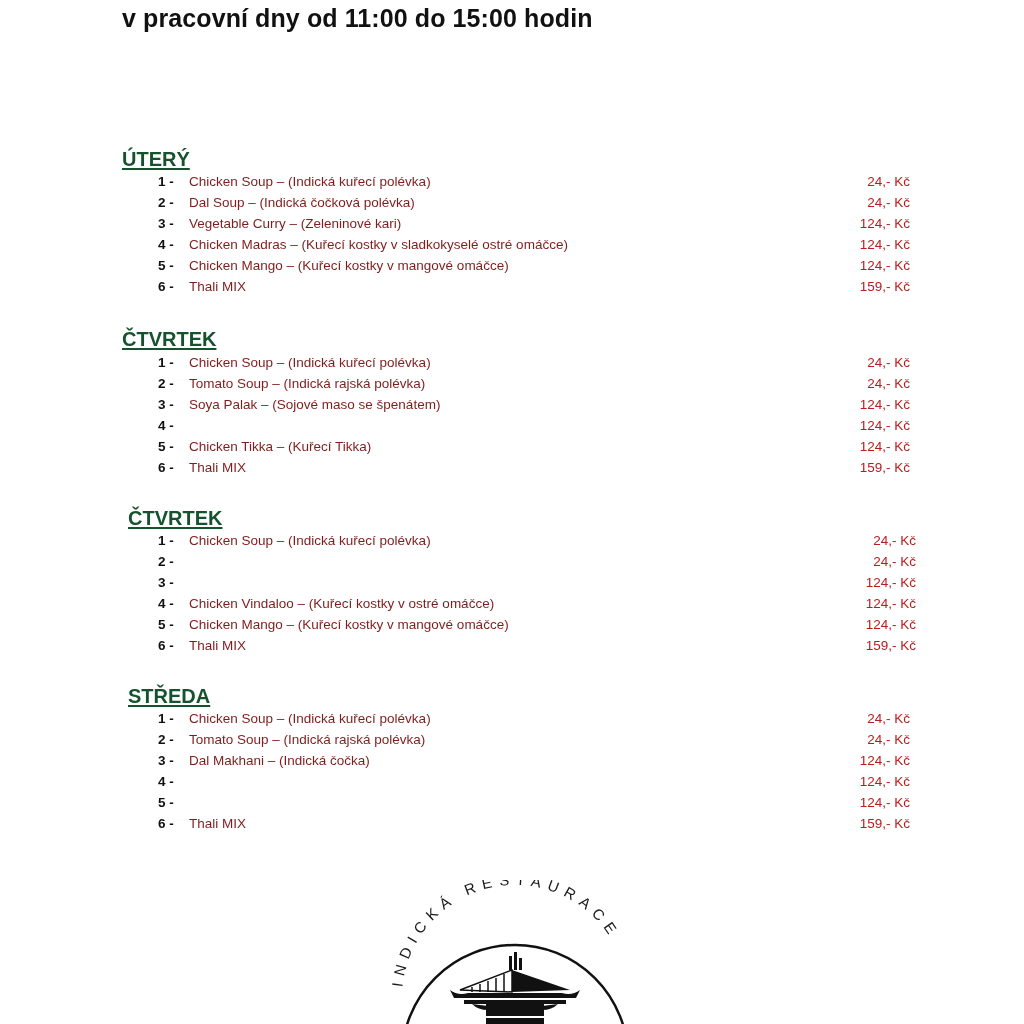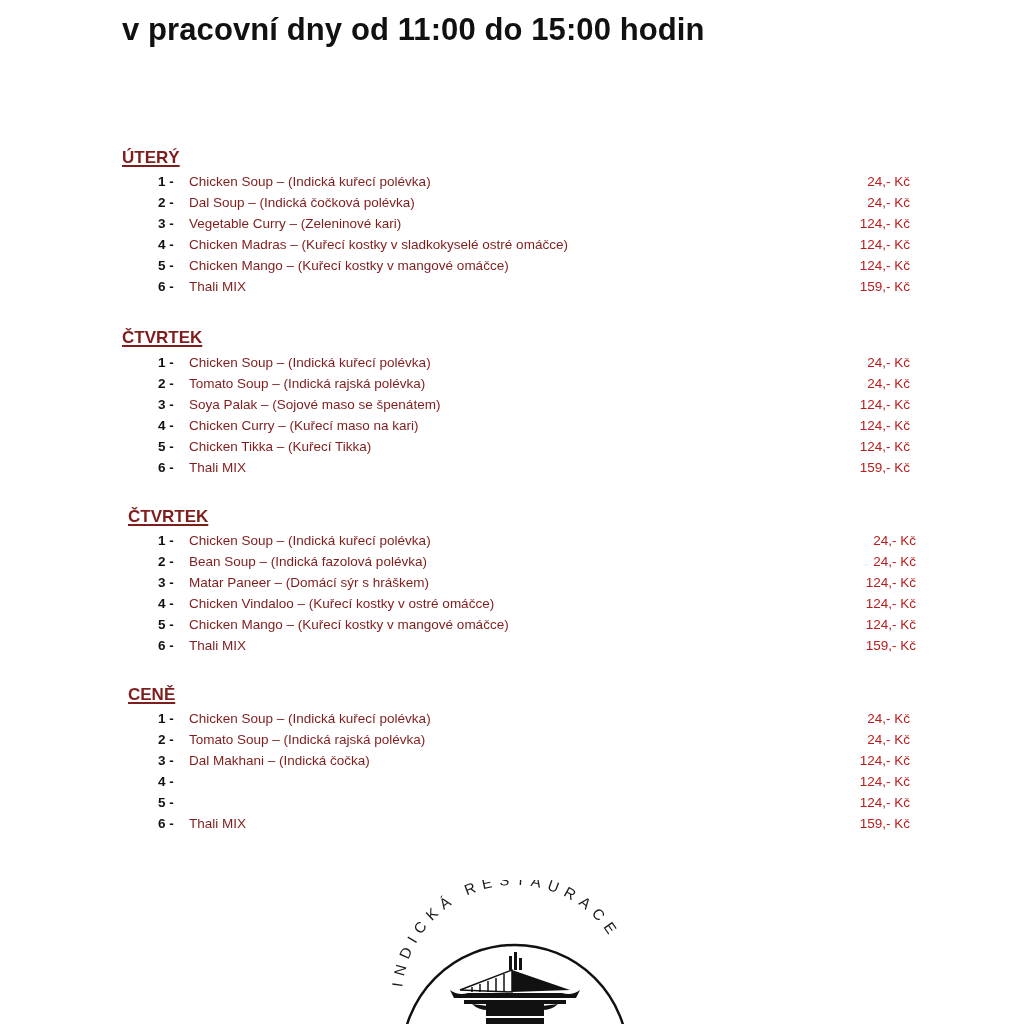--- a/index.html
+++ b/index.html
@@ -16,22 +16,22 @@
       color: #1a1a1a;
     }
     .page {
       position: absolute;
       left: 0; top: 0;
       width: 1024px; height: 1024px;
     }
     .hours {
       position: absolute;
       left: 122px;
-      top: 12px;
-      font-size: 31px;
+      top: 4px;
+      font-size: 25px;
       font-weight: bold;
       color: #111;
       letter-spacing: 0.1px;
       white-space: nowrap;
     }
     .note {
       position: absolute;
       left: 168px;
       top: 76px;
       font-size: 13px;
@@ -44,26 +44,26 @@
       font-size: 11px;
       vertical-align: 2px;
     }
     .day {
       position: absolute;
       left: 0;
       width: 1024px;
     }
     .day-title {
       position: absolute;
-      font-size: 17px;
+      font-size: 20px;
       font-weight: bold;
       text-decoration: underline;
       text-decoration-thickness: 2px;
       text-underline-offset: 2px;
-      color: #7f1d1d;
+      color: #14532d;
       white-space: nowrap;
     }
     .items {
       position: absolute;
       left: 0;
       width: 1024px;
     }
     .item {
       position: relative;
       height: 21px;
@@ -154,21 +154,20 @@
           <span class="name">Tomato Soup – (Indická rajská polévka)</span>
           <span class="price" style="left:810px;">24,- Kč</span>
         </div>
       <div class="item">
           <span class="num">3 -</span>
           <span class="name">Soya Palak – (Sojové maso se špenátem)</span>
           <span class="price" style="left:810px;">124,- Kč</span>
         </div>
       <div class="item">
           <span class="num">4 -</span>
-          <span class="name">Chicken Curry – (Kuřecí maso na kari)</span>
           <span class="price" style="left:810px;">124,- Kč</span>
         </div>
       <div class="item">
           <span class="num">5 -</span>
           <span class="name">Chicken Tikka – (Kuřecí Tikka)</span>
           <span class="price" style="left:810px;">124,- Kč</span>
         </div>
       <div class="item">
           <span class="num">6 -</span>
           <span class="name">Thali MIX</span>
@@ -180,26 +179,24 @@
   <div class="day" style="top:507px;">
     <div class="day-title" style="left:128px;top:0;">ČTVRTEK</div>
     <div class="items" style="top:23px;">
       <div class="item">
           <span class="num">1 -</span>
           <span class="name">Chicken Soup – (Indická kuřecí polévka)</span>
           <span class="price" style="left:816px;">24,- Kč</span>
         </div>
       <div class="item">
           <span class="num">2 -</span>
-          <span class="name">Bean Soup – (Indická fazolová polévka)</span>
           <span class="price" style="left:816px;">24,- Kč</span>
         </div>
       <div class="item">
           <span class="num">3 -</span>
-          <span class="name">Matar Paneer – (Domácí sýr s hráškem)</span>
           <span class="price" style="left:816px;">124,- Kč</span>
         </div>
       <div class="item">
           <span class="num">4 -</span>
           <span class="name">Chicken Vindaloo – (Kuřecí kostky v ostré omáčce)</span>
           <span class="price" style="left:816px;">124,- Kč</span>
         </div>
       <div class="item">
           <span class="num">5 -</span>
           <span class="name">Chicken Mango – (Kuřecí kostky v mangové omáčce)</span>
@@ -207,21 +204,21 @@
         </div>
       <div class="item">
           <span class="num">6 -</span>
           <span class="name">Thali MIX</span>
           <span class="price" style="left:816px;">159,- Kč</span>
         </div>
     </div>
   </div>
 
   <div class="day" style="top:685px;">
-    <div class="day-title" style="left:128px;top:0;">CENĚ</div>
+    <div class="day-title" style="left:128px;top:0;">STŘEDA</div>
     <div class="items" style="top:23px;">
       <div class="item">
           <span class="num">1 -</span>
           <span class="name">Chicken Soup – (Indická kuřecí polévka)</span>
           <span class="price" style="left:810px;">24,- Kč</span>
         </div>
       <div class="item">
           <span class="num">2 -</span>
           <span class="name">Tomato Soup – (Indická rajská polévka)</span>
           <span class="price" style="left:810px;">24,- Kč</span>

